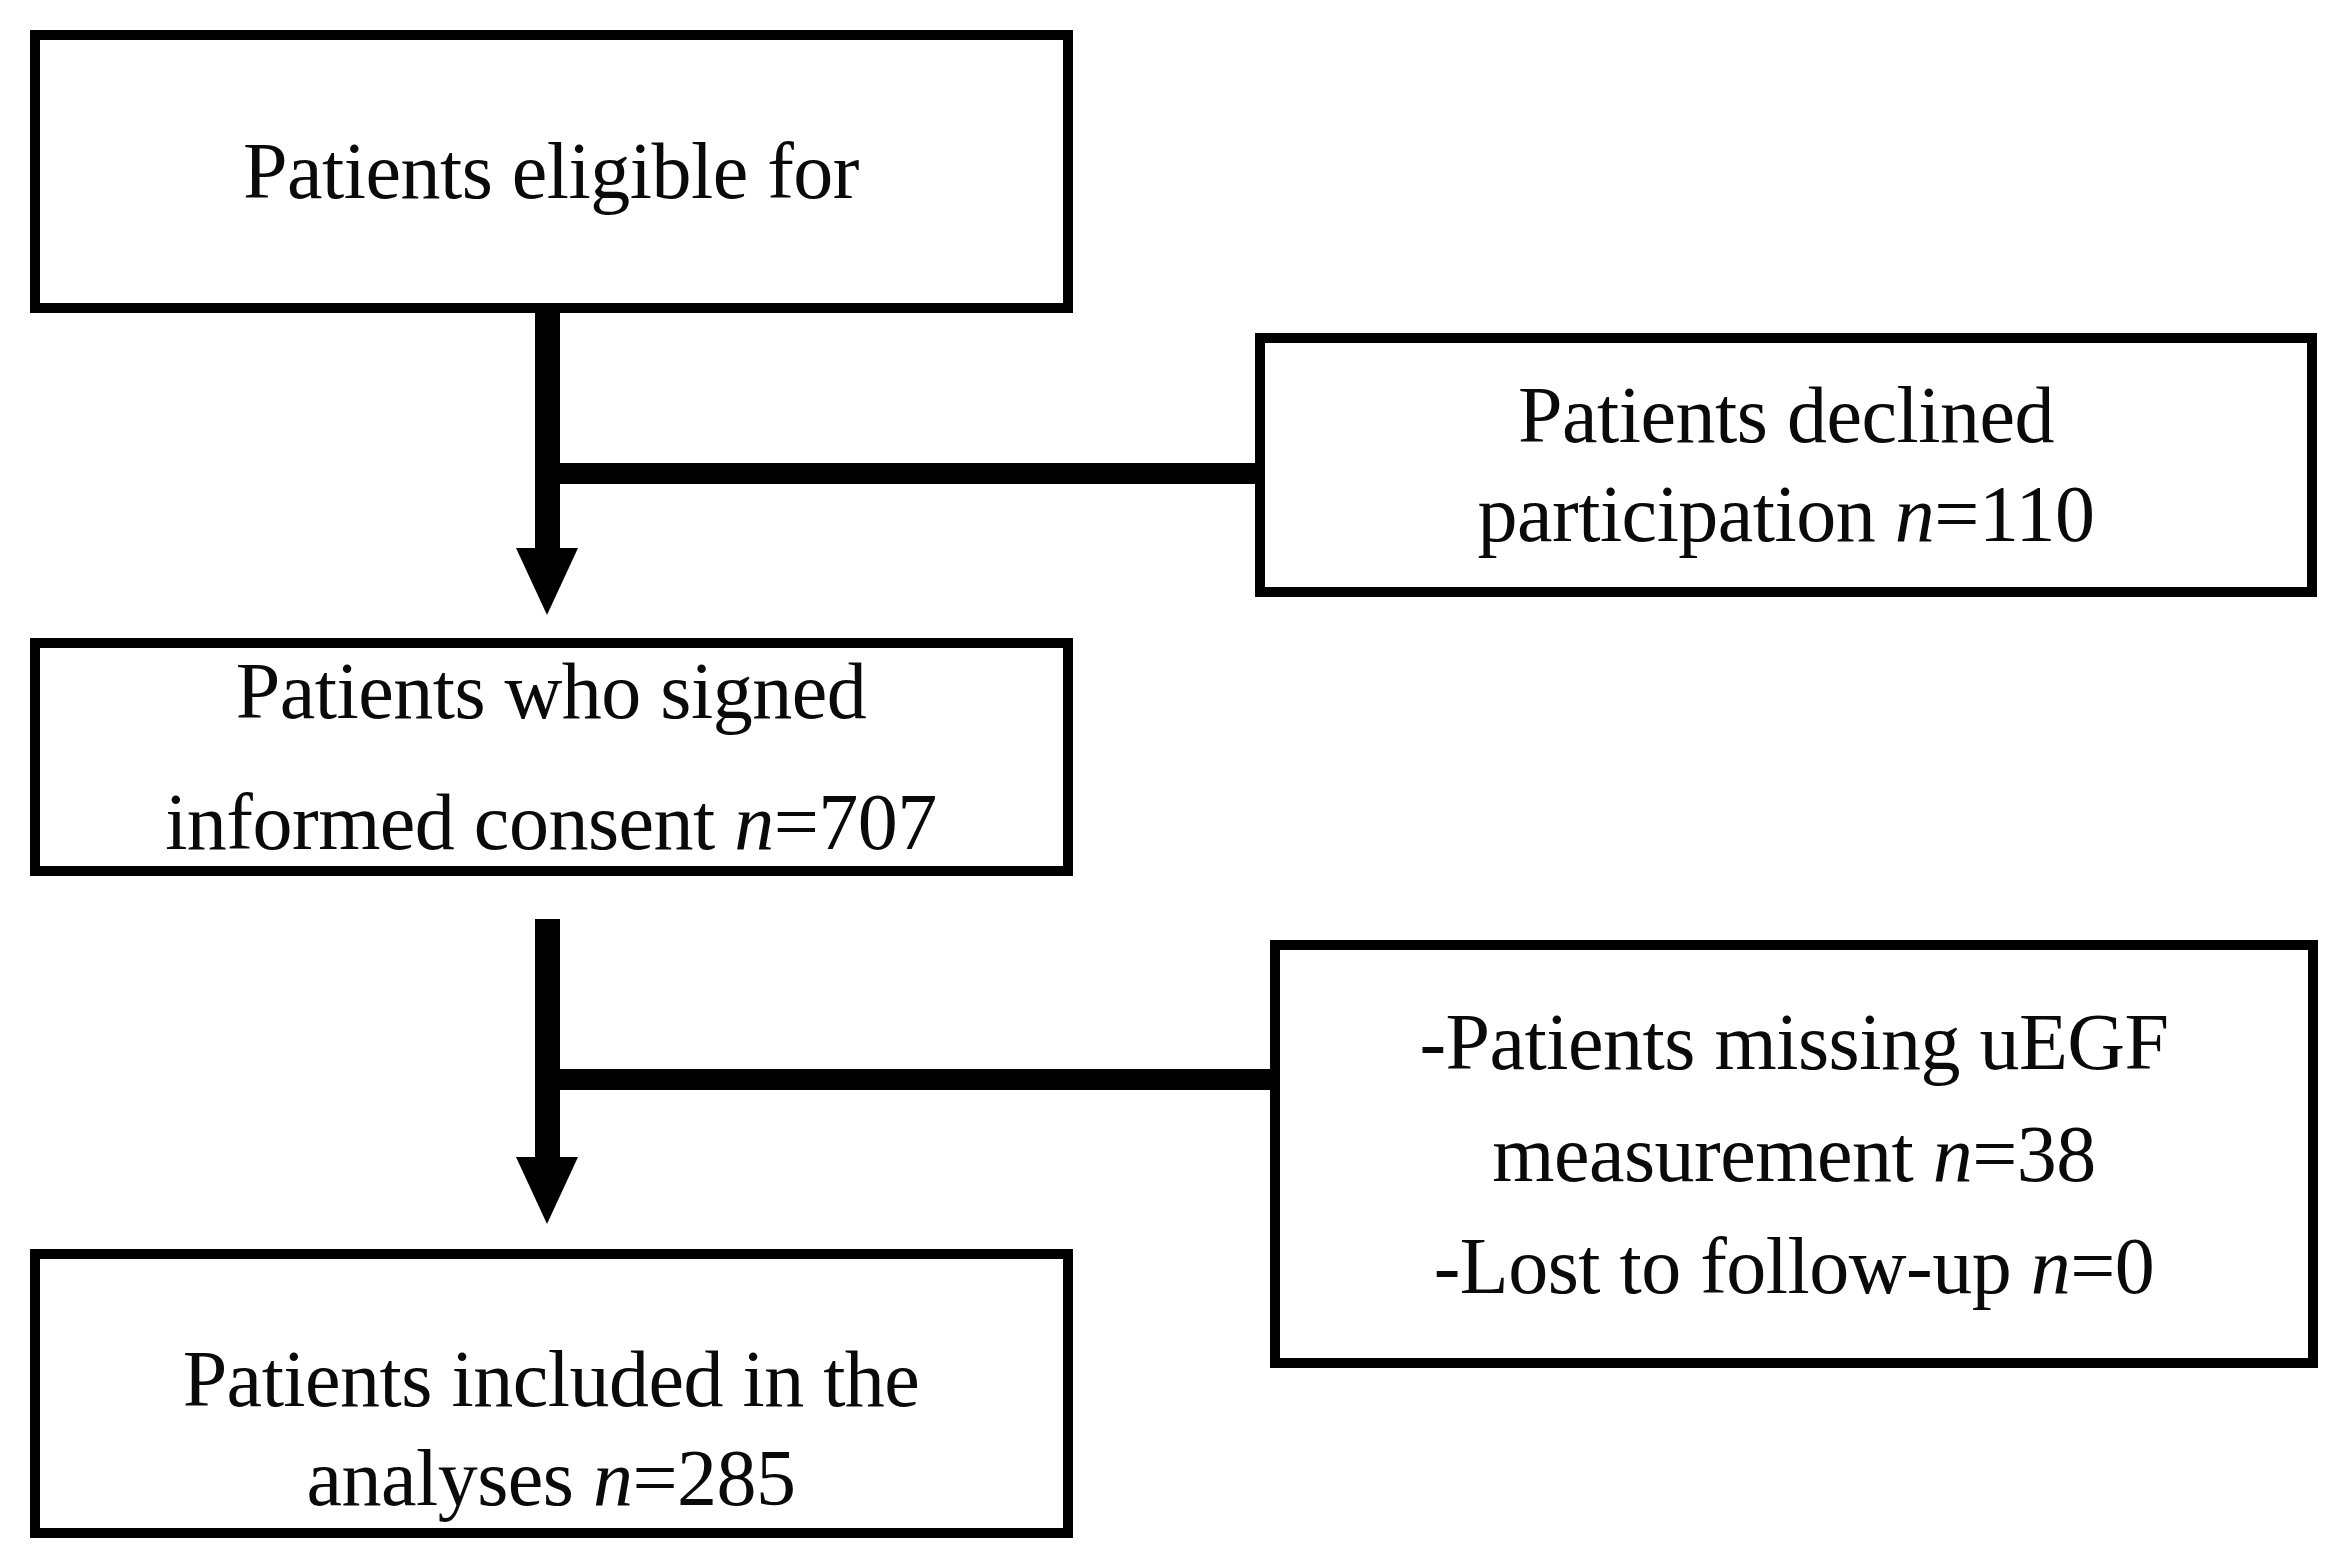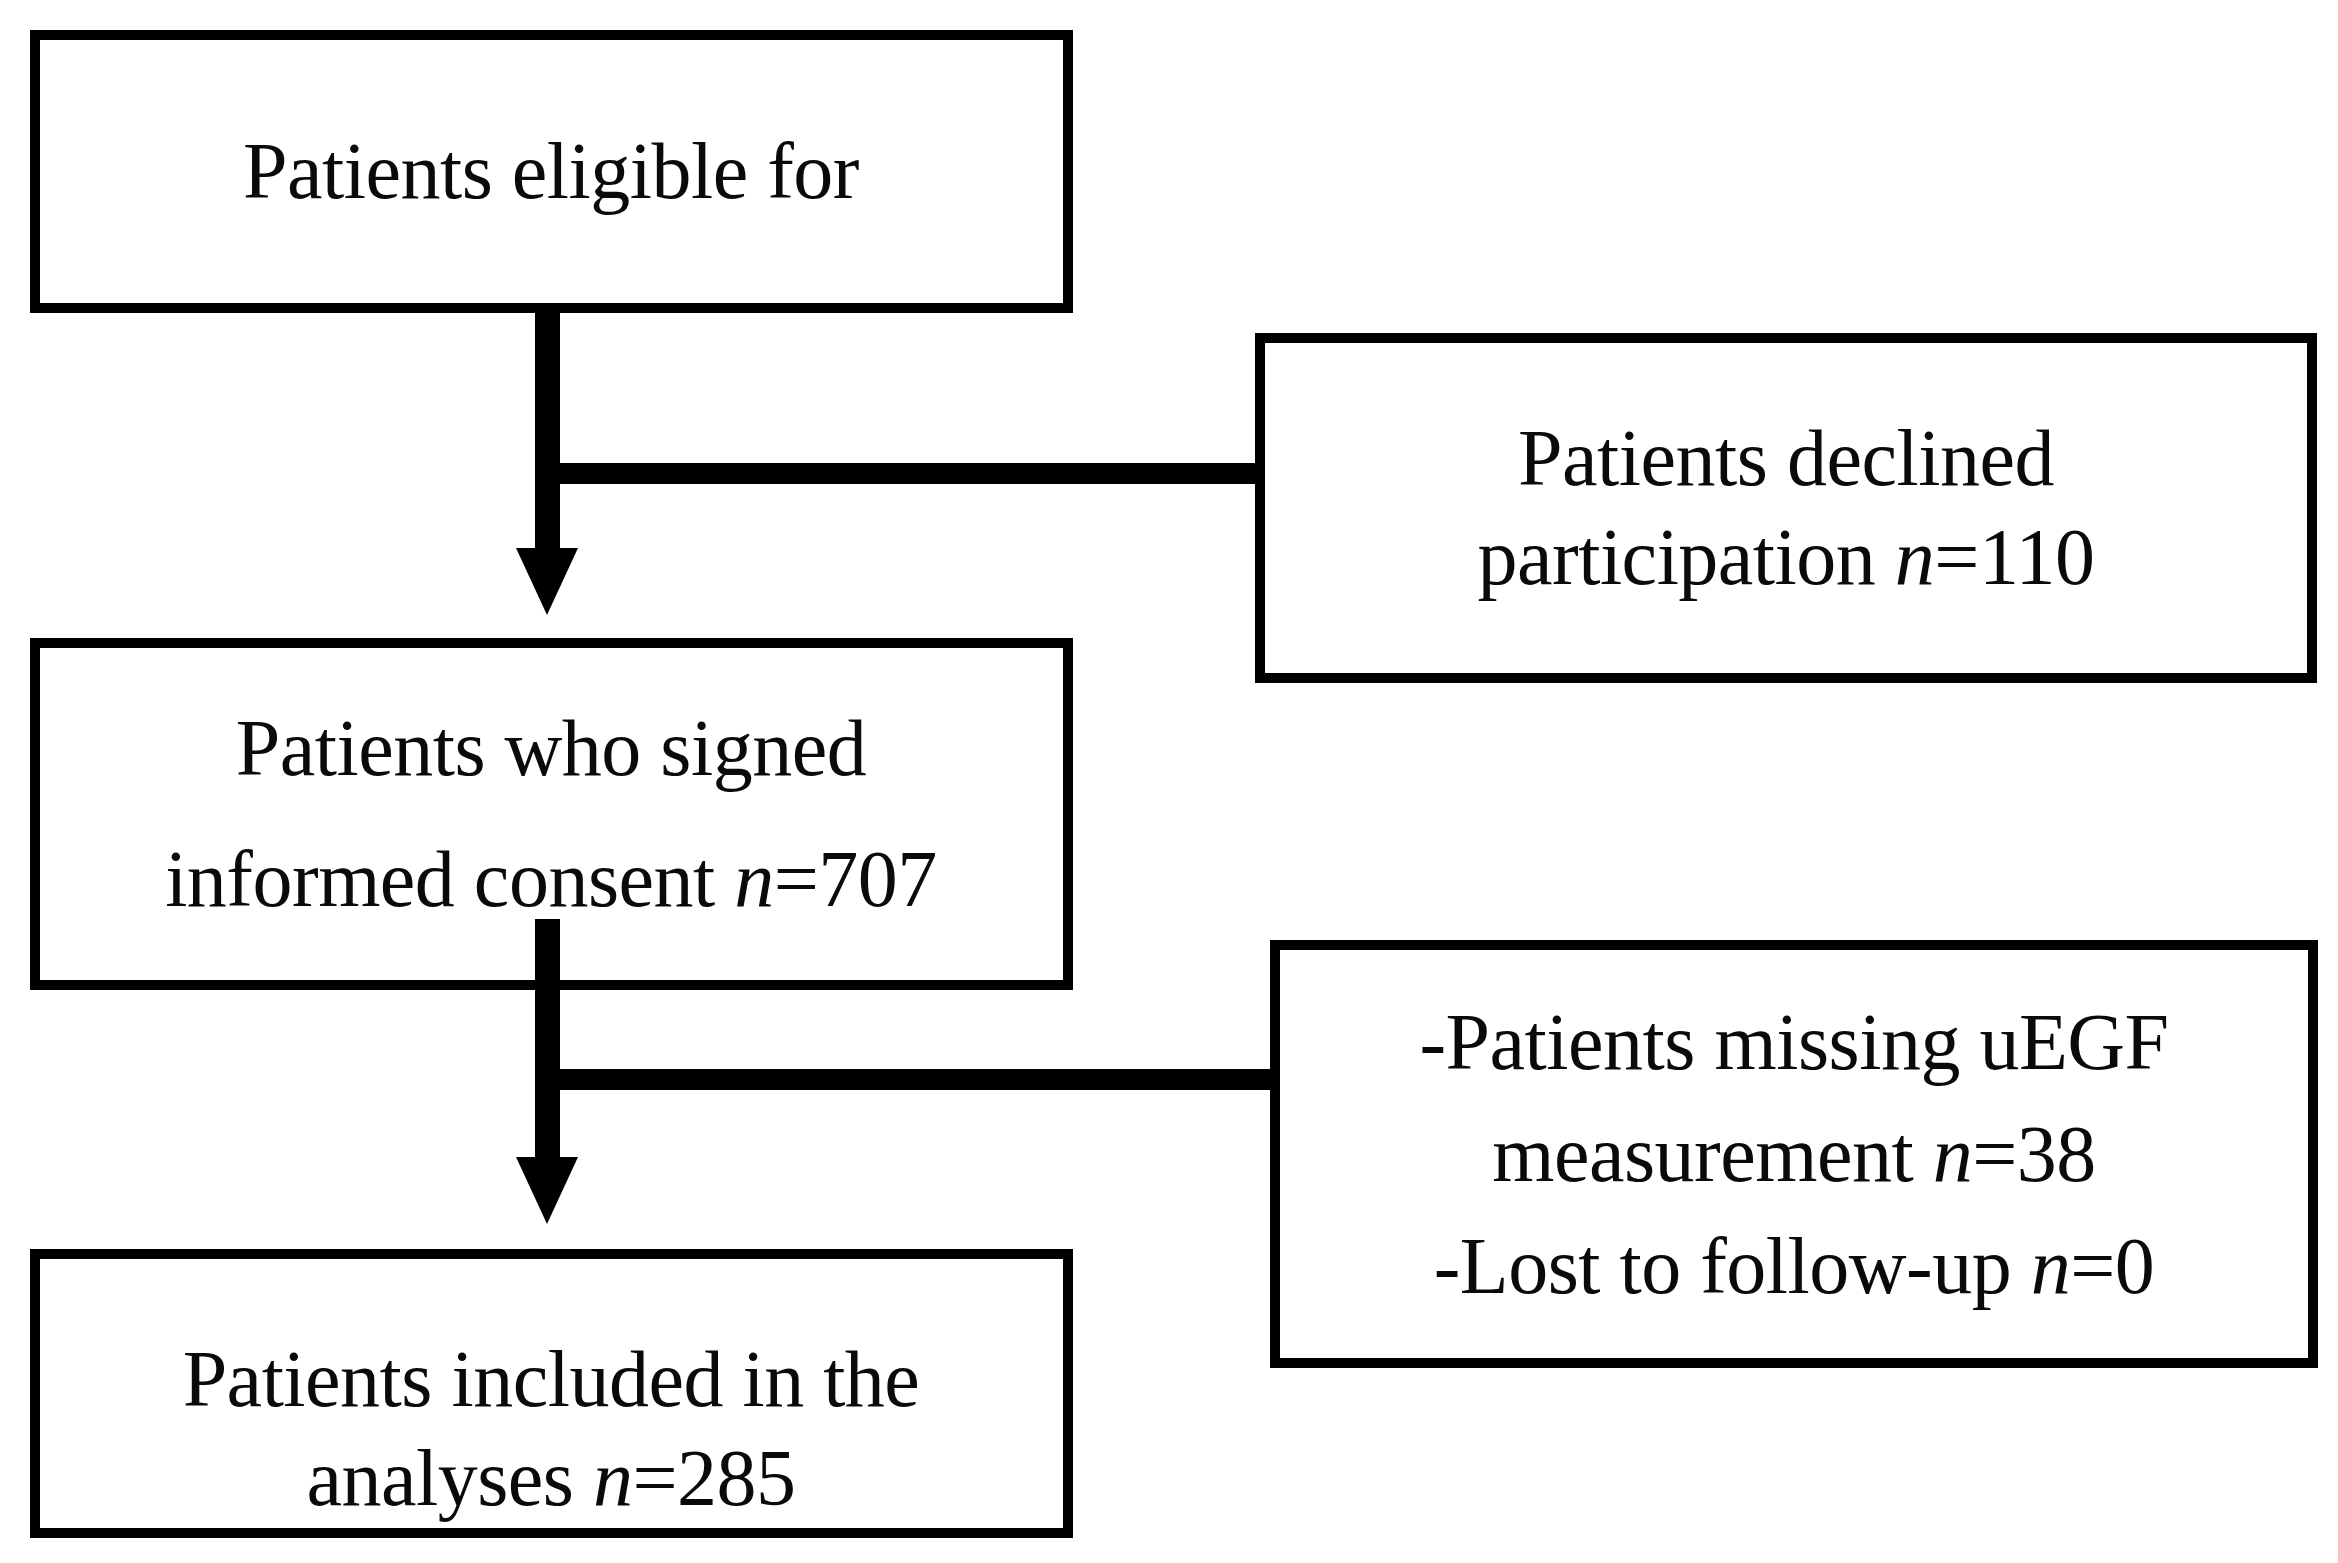--- a/index.html
+++ b/index.html
@@ -39,22 +39,22 @@
     line-height: 99px;
     text-align: center;
     letter-spacing: -0.5px;
   }
   .flow-line .var {
     font-style: italic;
   }
 
   
   #box-eligible   { left: 29.5px;   top: 30px;   width: 1043px; height: 283px; }
-  #box-declined   { left: 1255px; top: 333px;  width: 1062px; height: 350px; }
-  #box-consent    { left: 29.5px;   top: 638px;  width: 1043px; height: 352px; gap: 32px; }
+  #box-declined   { left: 1255px; top: 333px;  width: 1062px; height: 264px; }
+  #box-consent    { left: 29.5px;   top: 638px;  width: 1043px; height: 238px; gap: 32px; }
   #box-excluded   { left: 1270px; top: 940px;  width: 1048px; height: 428px; }
   #box-included   { left: 29.5px;   top: 1249px; width: 1043px; height: 289px; justify-content: flex-end; }
 
   #box-excluded .flow-line { line-height: 112px; text-align: center; }
 
   
   .conn-shaft {
     position: absolute;
     background: #000000;
     width: 25px;

